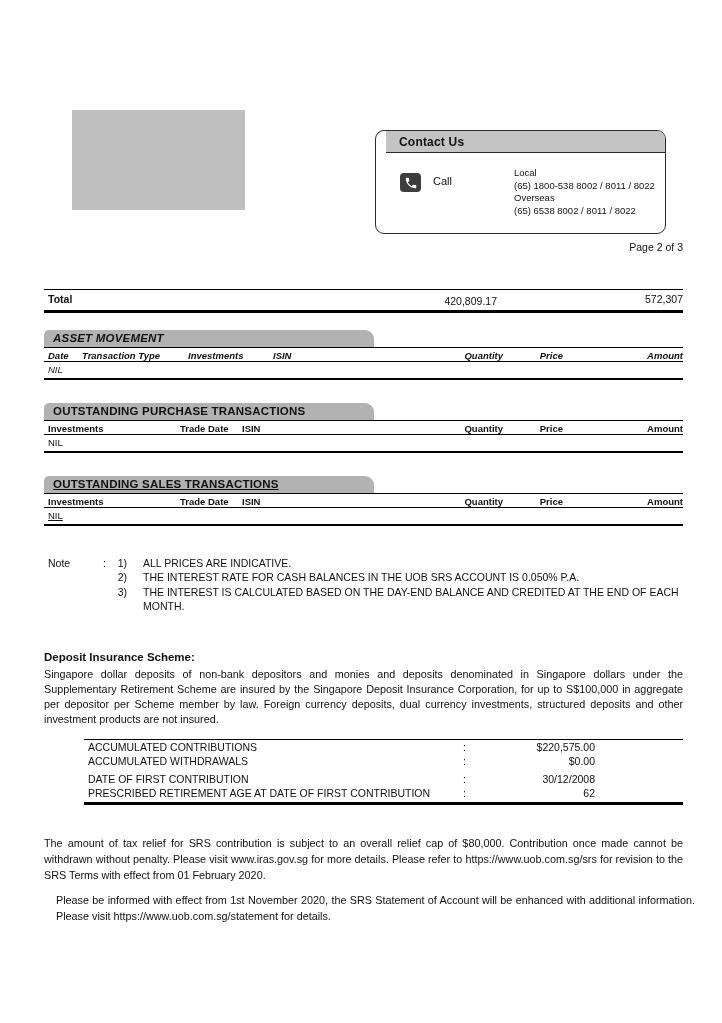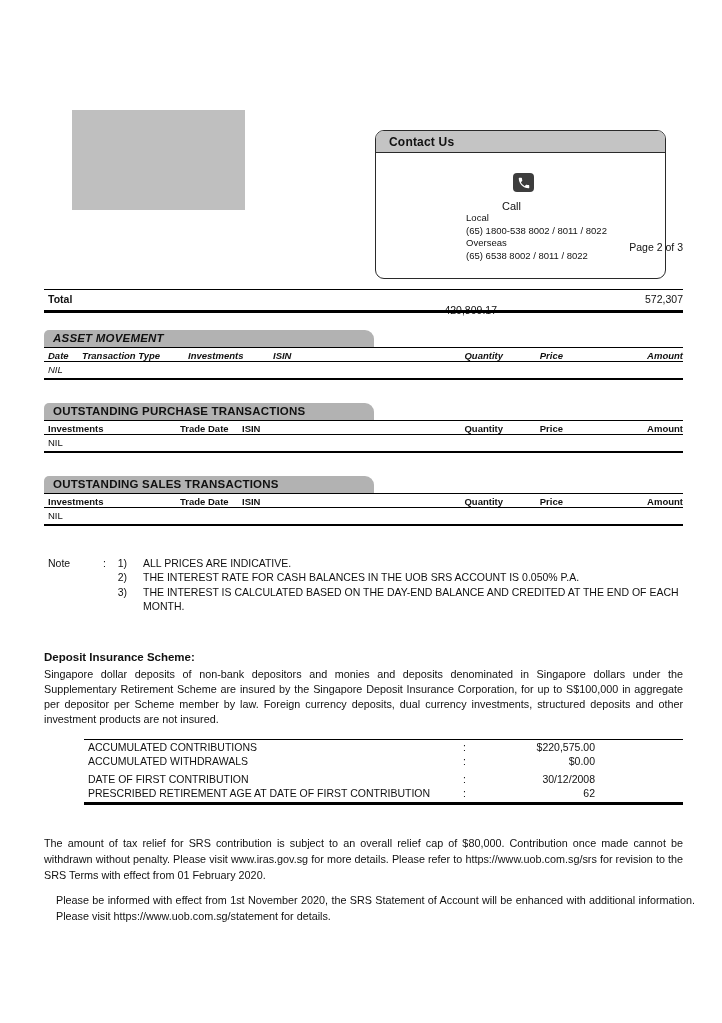--- a/index.html
+++ b/index.html
@@ -10,45 +10,45 @@
     color:#111111;
   }
   .page { position:absolute; inset:0; width:722px; height:1023px; overflow:hidden; }
 
   
   .logo-box { position:absolute; left:72px; top:110px; width:173px; height:100px; background:#bfbfbf; }
 
   
   .contact-box {
     position:absolute; left:375px; top:130px; width:291px;
-    border:1.5px solid #2a2a2a; border-radius:9px; overflow:hidden; background:#fff;
+    border:1.5px solid #2a2a2a; border-radius:9px; overflow:hidden; background:#fff;padding-left:10px;
   }
   .contact-header {
     background:#c4c4c4; border-bottom:1.5px solid #2a2a2a;
     font-weight:bold; font-size:12px; padding:4px 0 3px 13px; letter-spacing:.2px;
   }
-  .contact-body { display:flex; align-items:center; padding:14px 8px 16px 14px;flex-direction:column; }
+  .contact-body { display:flex; align-items:flex-start; padding:14px 8px 16px 14px; }
   .phone-icon {
     width:21px; height:19px; background:#3d3d3d; border-radius:4px;
     display:flex; align-items:center; justify-content:center; flex:none; margin-top:6px;
   }
   .phone-icon svg { width:14px; height:14px; }
   .call-label { font-size:11px; margin-left:12px; margin-top:8px; width:55px; flex:none; }
   .contact-lines { margin-left:26px; font-size:9.5px; line-height:12.5px; }
 
   
   .page-number { position:absolute; top:241px; right:39px; font-size:10.5px; }
 
   
   .total-row {
     position:absolute; left:44px; top:289px; width:639px;
     border-top:1px solid #000; padding:3px 0 3px; font-size:10.5px; height:19px;
   }
   .total-row .lbl { position:absolute; left:4px; top:3px; font-weight:bold; }
-  .total-row .v1 { position:absolute; right:186px; top:14px; }
+  .total-row .v1 { position:absolute; right:186px; top:5px; }
   .total-row .v2 { position:absolute; right:0px; top:3px; }
   .dbl-rule-a { position:absolute; left:0; right:0; bottom:-5px; height:2px; border-top:2.5px solid #000; border-bottom:1px solid #000; }
 
   
   .section { position:absolute; left:44px; width:639px; }
   .section-bar {
     width:330px; height:17px; background:#b2b2b2; border-radius:5px 9px 0 0;
     font-weight:bold; font-size:11.5px; line-height:17px; padding-left:9px; letter-spacing:.2px;
   }
   .section-table { border-top:1.5px solid #000; }
@@ -146,21 +146,21 @@
         <span class="tx-c1">Trade Date</span>
         <span class="tx-c2">ISIN</span>
         <span class="c-qty">Quantity</span>
         <span class="c-price">Price</span>
         <span class="c-amt">Amount</span>
       </div>
       <div class="nil-row">NIL</div>
     </div>
   </div>
 
-  <div class="section" style="top:476px;">
+  <div class="section" style="top:476px;text-decoration:underline;">
     <div class="section-bar">OUTSTANDING SALES TRANSACTIONS</div>
     <div class="section-table">
       <div class="cols">
         <span class="tx-c0">Investments</span>
         <span class="tx-c1">Trade Date</span>
         <span class="tx-c2">ISIN</span>
         <span class="c-qty">Quantity</span>
         <span class="c-price">Price</span>
         <span class="c-amt">Amount</span>
       </div>

